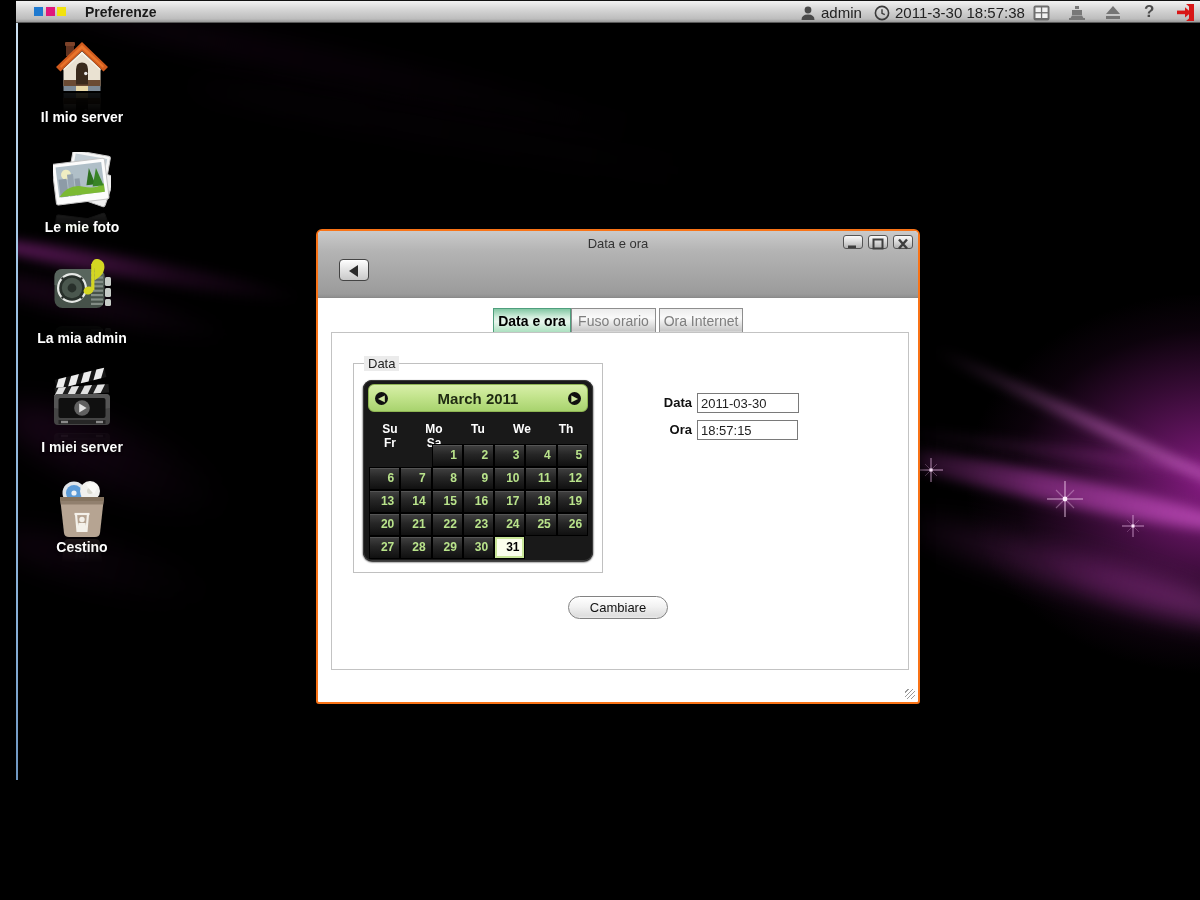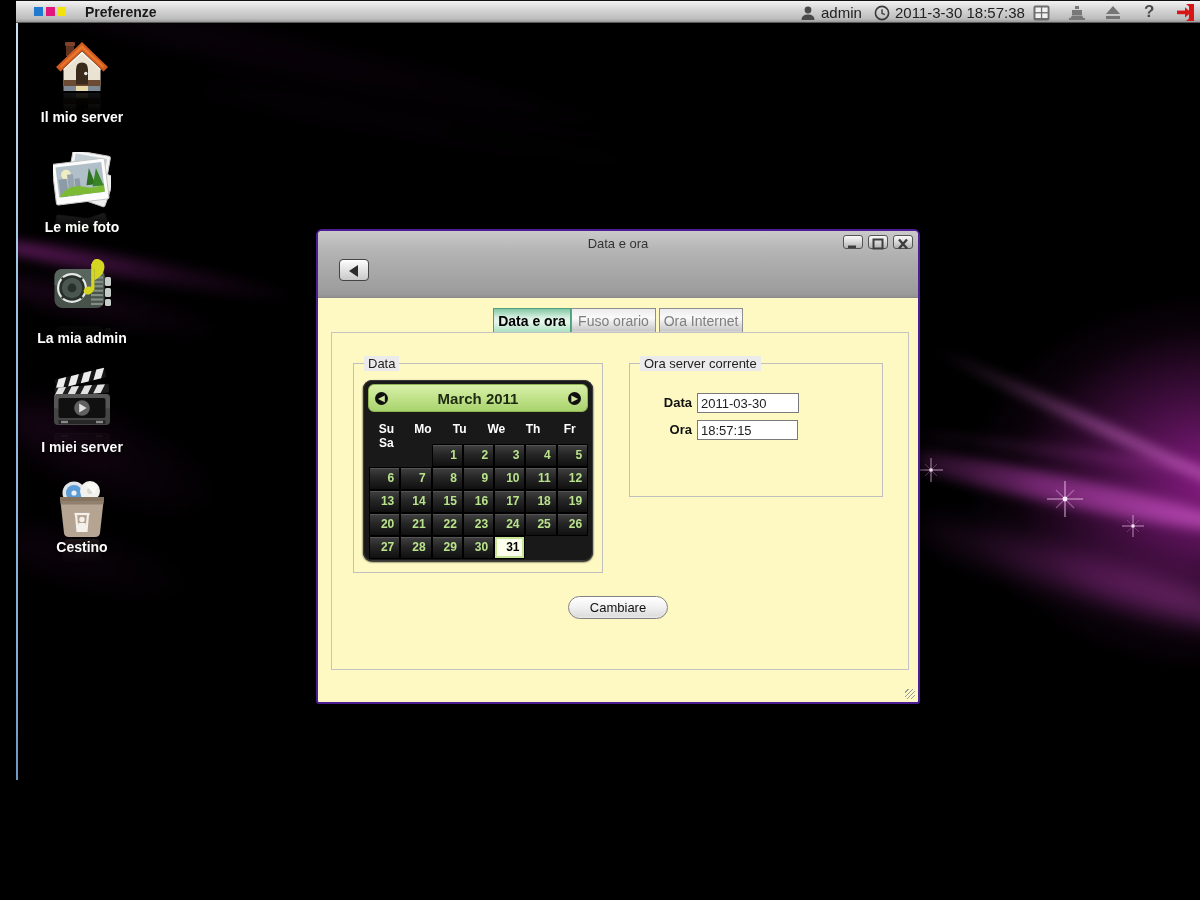--- a/index.html
+++ b/index.html
@@ -15,42 +15,42 @@
 .tb-item{position:absolute;top:3px;font-size:15px;color:#222}
 
 
 .dicon{position:absolute;width:132px;text-align:center;color:#fff;font-weight:bold;font-size:14px;text-shadow:0 1px 3px #000}
 .dicon svg{display:block;margin:0 auto}
 .dicon .lbl{margin-top:8px}
 .refl{position:absolute;left:0;width:100%;transform:scaleY(-1);opacity:.13;-webkit-mask-image:linear-gradient(to top,#000,transparent 42%);mask-image:linear-gradient(to top,#000,transparent 42%)}
 .refl svg{display:block;margin:0 auto}
 
 
-#win{left:300px;top:229px;width:604px;height:475px;background:#fef9c3;border:2px solid #4c1d95;border-radius:6px 6px 3px 3px;box-shadow:0 3px 14px rgba(0,0,0,.8)}
+#win{left:300px;top:229px;width:604px;height:475px;background:#ffffff;border:2px solid #f97316;border-radius:6px 6px 3px 3px;box-shadow:0 3px 14px rgba(0,0,0,.8)}
 #wtitle{position:absolute;left:0;top:0;width:100%;height:67px;background:linear-gradient(#cacaca,#b4b4b4 30%,#9b9b9b 95%,#909090);border-radius:4px 4px 0 0;border-bottom:1px solid #8a8a8a}
 #wtitle .cap{position:absolute;top:5px;width:100%;text-align:center;font-size:13px;color:#333}
 .wbtn{position:absolute;top:4px;width:20px;height:14px;background:linear-gradient(#fafafa,#dcdcdc 45%,#b2b2b2);border:1px solid #555;border-radius:3px}
 #backbtn{position:absolute;left:21px;top:28px;width:30px;height:22px;background:linear-gradient(#fefefe,#e8e8e8 40%,#c9c9c9);border:1px solid #444;border-radius:4px;box-shadow:inset 0 1px 0 #fff}
 #backbtn:after{content:"";position:absolute;left:9px;top:5px;border-right:9px solid #2b2b2b;border-top:6px solid transparent;border-bottom:6px solid transparent}
 
 
 .tab{position:absolute;top:77px;height:25px;font-size:14px;text-align:center;line-height:24px}
 .tab.on{background:linear-gradient(#83c7a4,#d2eedd 35%,#e9f6ee 55%,#ace0c0);border:1px solid #4f9f7d;color:#000;font-weight:bold}
 .tab.off{background:linear-gradient(#ececec,#fafafa 40%,#c9c9c9 94%,#dedede);border:1px solid #8e8e8e;color:#7e7e7e}
 #panel{position:absolute;left:13px;top:101px;width:578px;height:338px;border:1px solid #c3c3c3}
 
 
 .fset{position:absolute;border:1px solid #c0c0c0}
 .fset .leg{position:absolute;top:-8px;background:#ebebeb;padding:0 4px;font-size:13px;color:#222}
 
 
 #cal{position:absolute;left:45px;top:149px;width:230px;height:181px;background:#191919;border-radius:9px;box-shadow:inset 0 0 0 1px #3a3a3a,0 1px 2px #000}
 #calhead{position:absolute;left:5px;top:4px;width:220px;height:28px;border-radius:6px;background:linear-gradient(#d8efa9,#c3e48d 45%,#a8d36e);border:1px solid #8fb553;text-align:center;font-weight:bold;font-size:15px;color:#1f2a12;line-height:27px}
 .navc{position:absolute;top:7px;width:13px;height:13px;background:#101010;border-radius:50%;color:#cfe89f;font-size:8px;line-height:13px;text-align:center}
-#dow{position:absolute;left:5px;top:42px;width:220px;display:grid;grid-template-columns:repeat(6,1fr);color:#fff;font-weight:bold;font-size:12px;text-align:center}
+#dow{position:absolute;left:5px;top:42px;width:220px;display:grid;grid-template-columns:repeat(5,1fr);color:#fff;font-weight:bold;font-size:12px;text-align:center}
 #days{position:absolute;left:6px;top:64px;width:219px;display:grid;grid-template-columns:repeat(7,31.3px);grid-auto-rows:23px}
 #days .c{margin:1px;background:linear-gradient(#414141,#262626 45%,#101010);box-shadow:inset 0 1px 0 #555,0 0 0 1px #000;color:#b9e38b;font-weight:bold;font-size:12px;text-align:right;padding:3px 5px 0 0}
 #days .e{margin:1px}
 #days .sel{background:#fbffec;color:#000;box-shadow:inset 0 0 0 2px #c9e698,0 0 0 1px #000}
 
 
 .flabel{position:absolute;font-size:13px;font-weight:bold;color:#111;text-align:right;width:50px}
 .finput{position:absolute;height:20px;background:#fff;border:1px solid #7a7a7a;font-size:13px;color:#222;padding:2px 0 0 3px}
 .note{position:absolute;font-size:13px;color:#8a8a8a;line-height:15px}
 
@@ -478,23 +478,20 @@
         <div class="c">27</div>
           <div class="c">28</div>
           <div class="c">29</div>
           <div class="c">30</div>
           <div class="c sel">31</div>
           <div class="e"></div>
           <div class="e"></div>
       </div>
     </div>
 
-    <div class="fset" style="left:311px;top:132px;width:254px;height:134px">
-        <div class="leg" style="left:10px">Ora server corrente</div>
-      </div>
     <div class="flabel" style="left:324px;top:164px">Data</div>
     <div class="finput" style="left:379px;top:162px;width:102px">2011-03-30</div>
     <div class="flabel" style="left:324px;top:191px">Ora</div>
     <div class="finput" style="left:379px;top:189px;width:101px">18:57:15</div>
 
     <div id="applica">Cambiare</div>
     <div id="grip"></div>
   </div>
 
   <div id="dock" class="abs">

